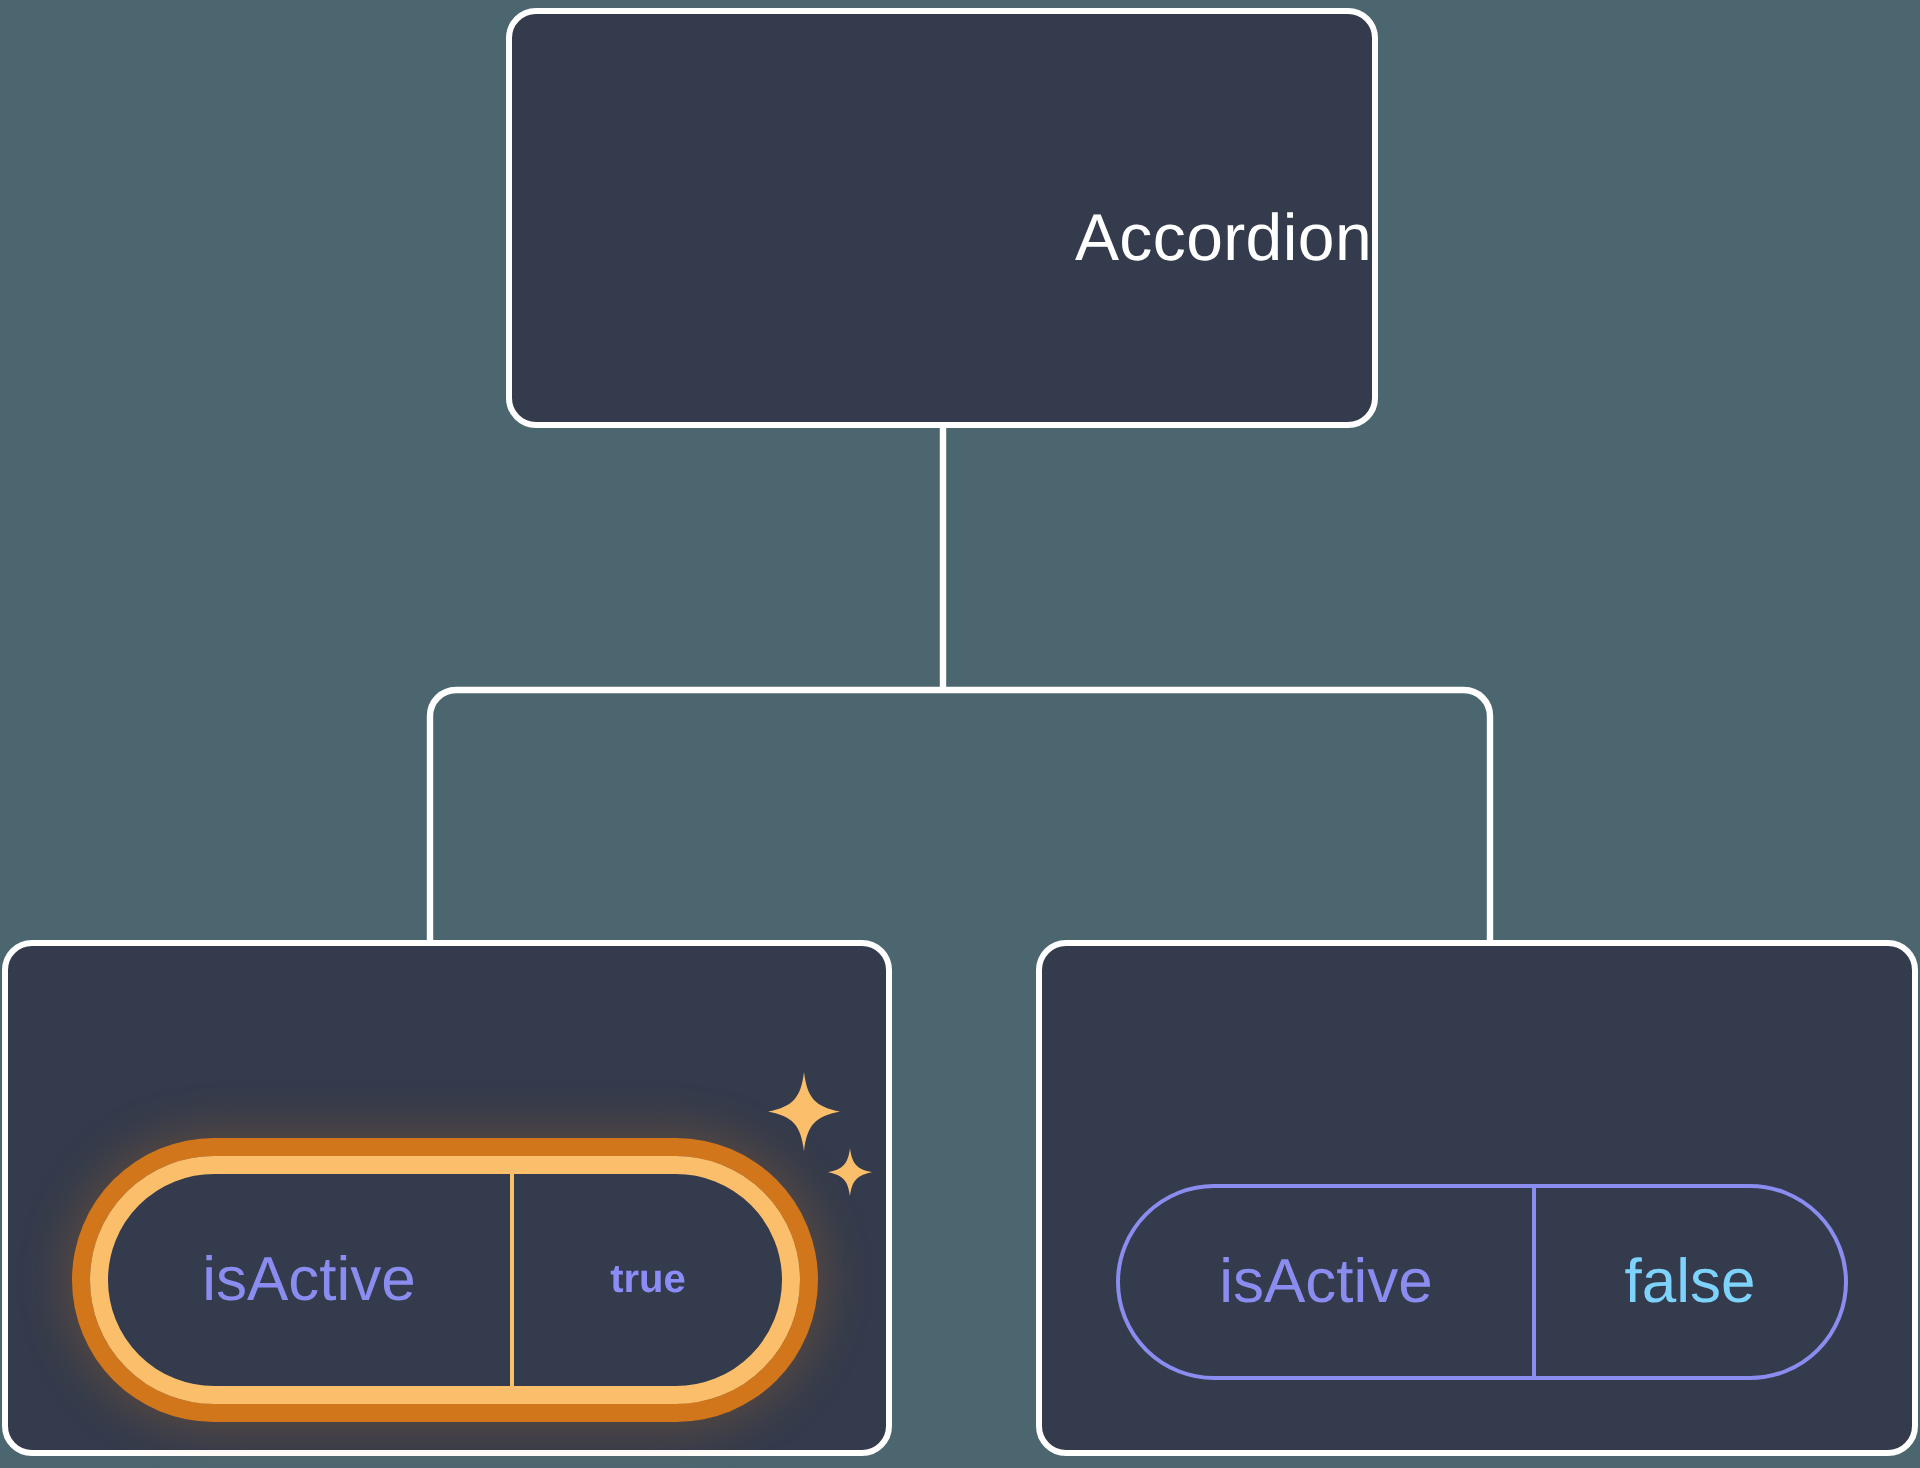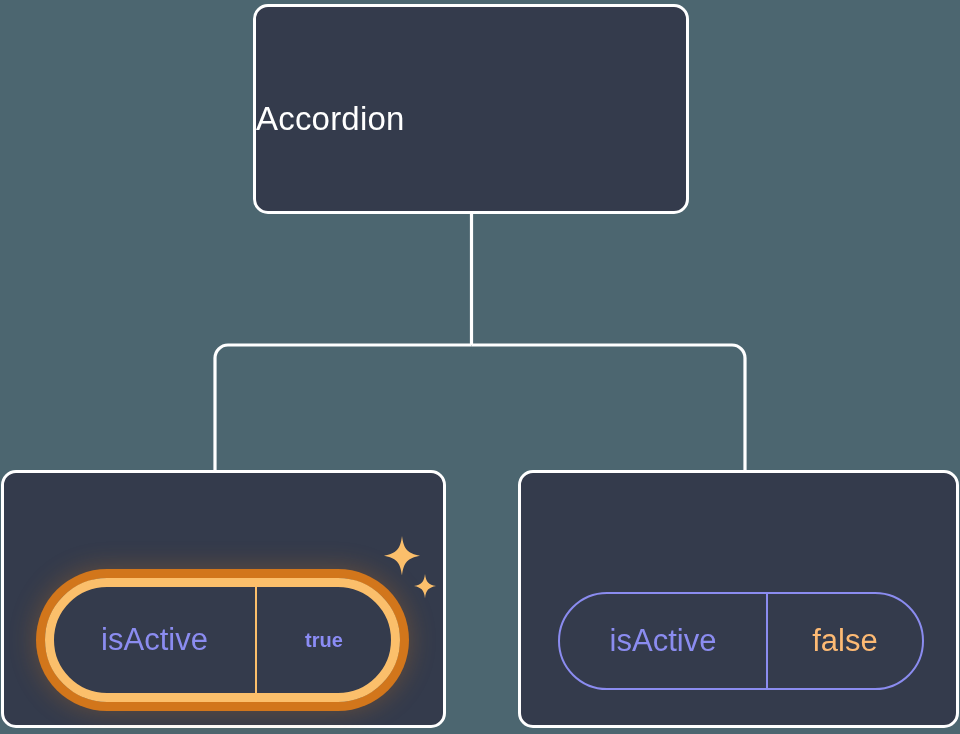--- a/index.html
+++ b/index.html
@@ -34,21 +34,21 @@
     position: absolute;
     box-sizing: border-box;
     background: #343b4c;
     border: 3px solid #ffffff;
     border-radius: 15px;
   }
   .node-title {
     position: absolute;
     left: 0;
     right: 0;
-    text-align: left;
+    text-align: right;
     color: #ffffff;
     font-size: 31px;
     font-weight: 400;
     letter-spacing: 0.2px;
     white-space: nowrap;
   }
 
   
   #accordion-node {
     left: 253px;
@@ -96,21 +96,21 @@
   .prop-pill.plain {
     border: 2px solid #8b8cf0;
   }
   .prop-pill.plain .prop-key {
     color: #8b8cf0;
     font-size: 31px;
     font-weight: 400;
     border-right: 2px solid #8b8cf0;
   }
   .prop-pill.plain .prop-val {
-    color: #fdba74;
+    color: #7dd3fc;
     font-size: 31px;
     font-weight: 400;
   }
 
   
   .prop-pill.highlight {
     border: 9px solid #fbbf6b;
     box-shadow:
       0 0 0 9px #d2761b,
       0 0 26px 10px rgba(210, 118, 27, 0.30);

